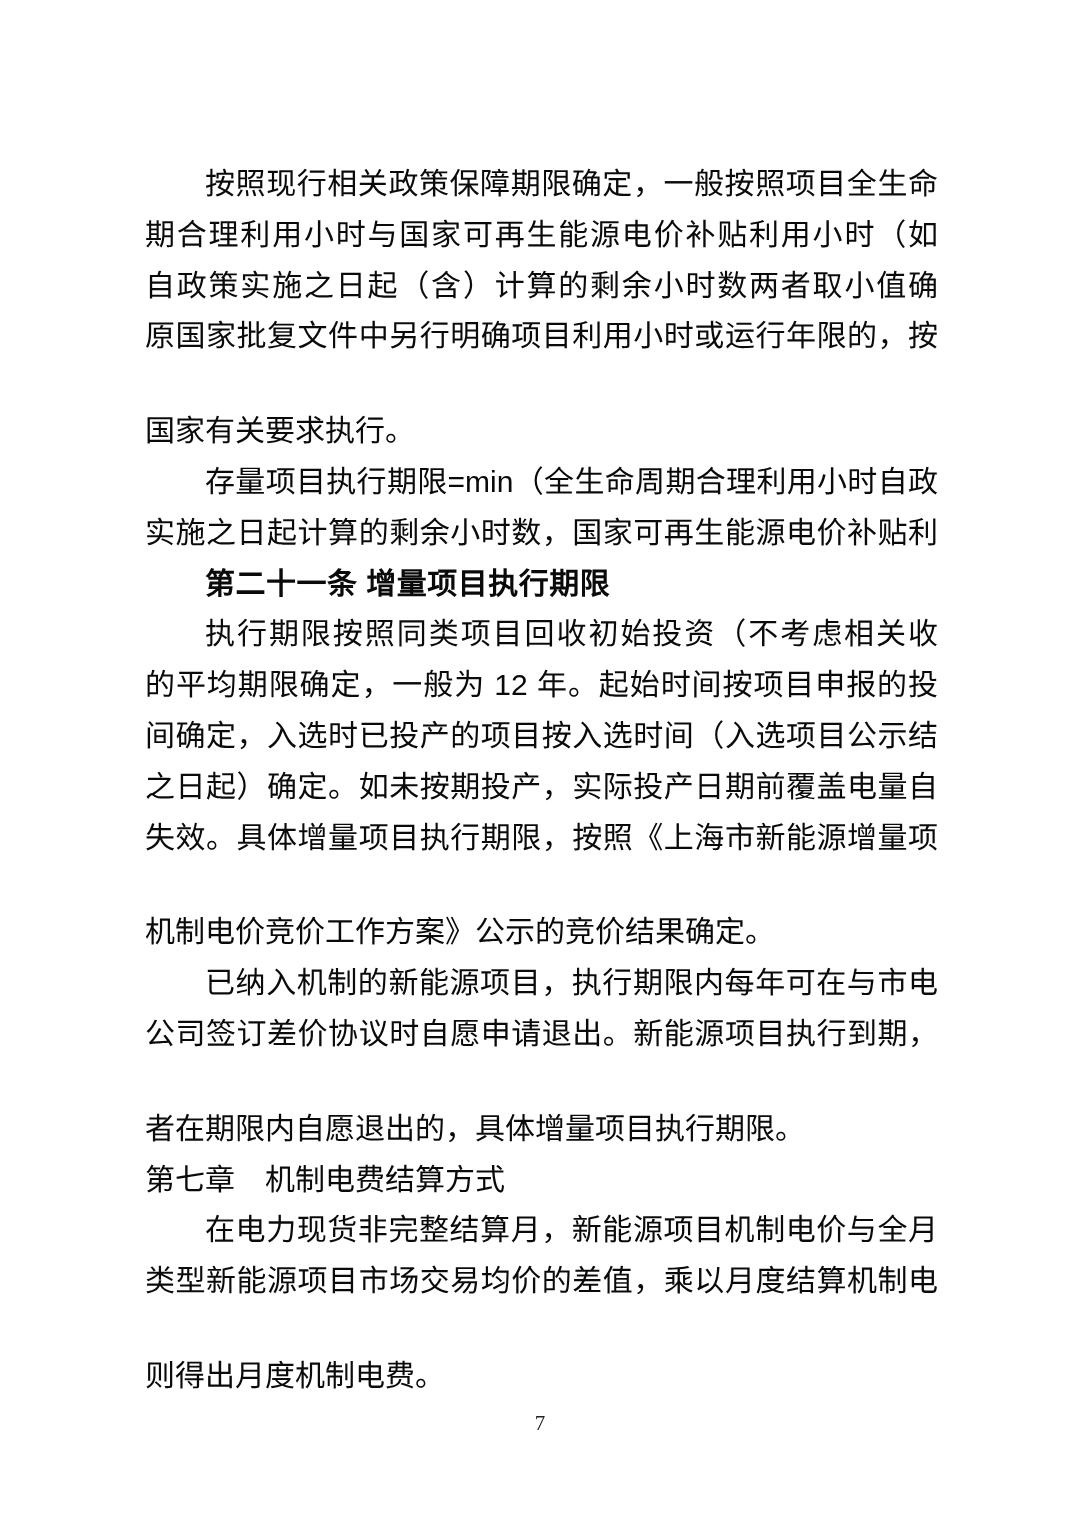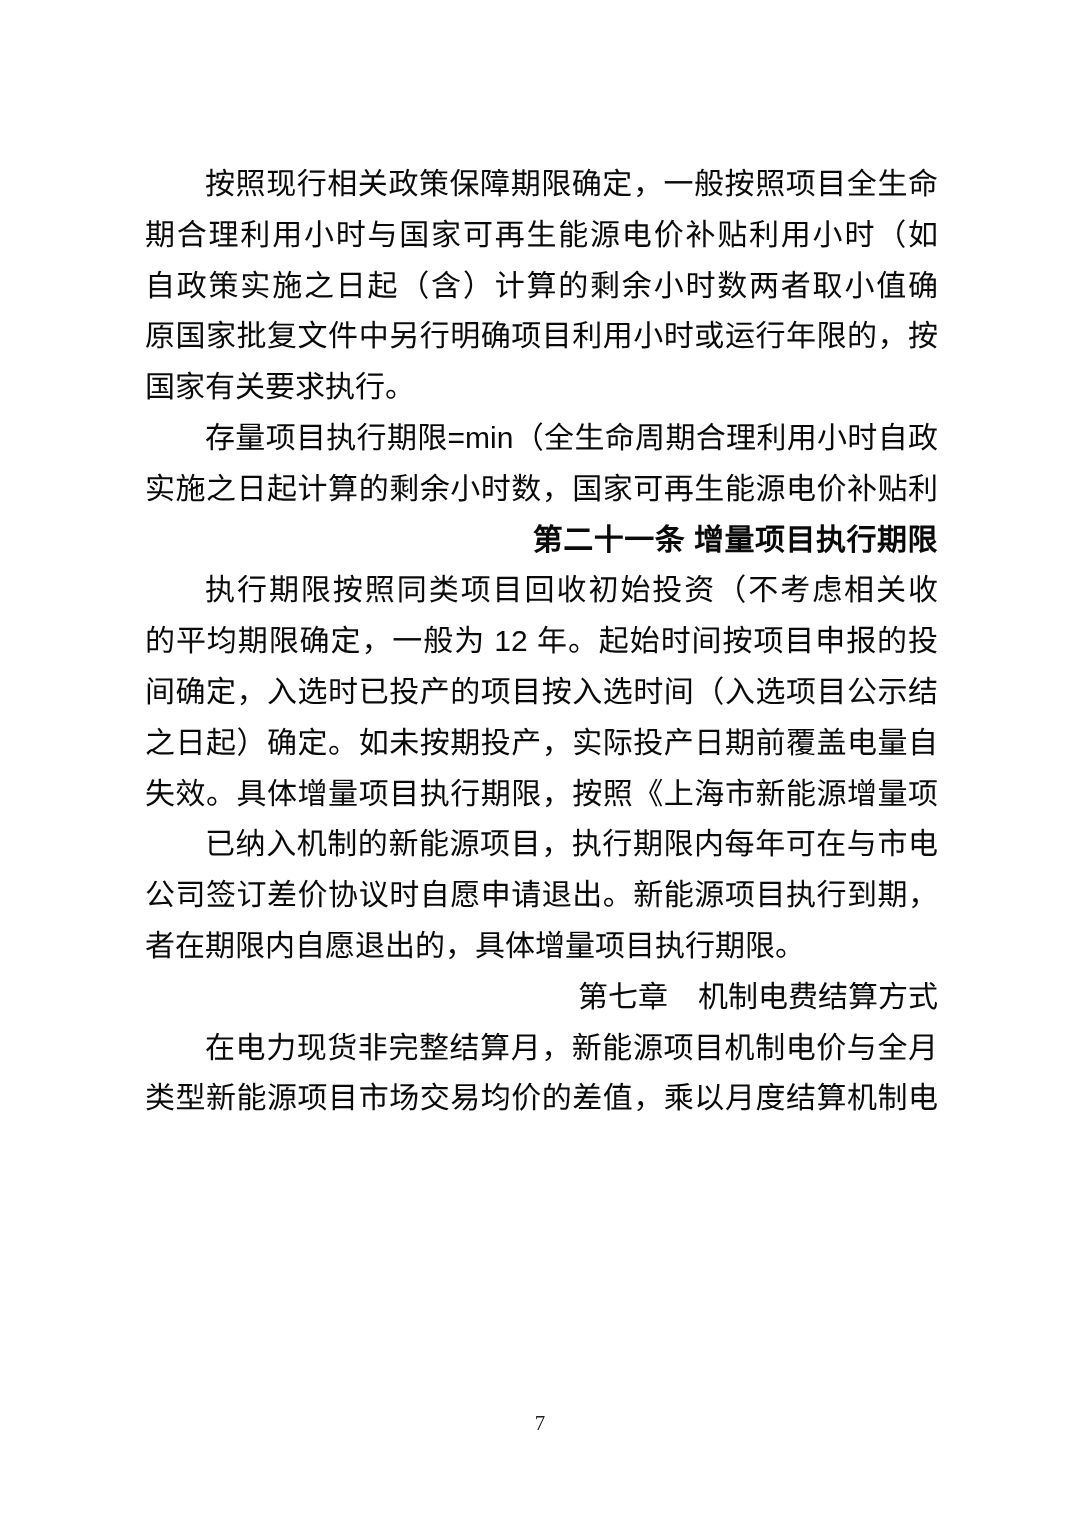--- a/index.html
+++ b/index.html
@@ -39,29 +39,29 @@
   .para-line {
     text-align: justify;
     text-align-last: justify;
     text-justify: inter-character;
   }
   .para-line.first {
     text-indent: 2em;
   }
   .para-line.last {
     text-align-last: left;
+    margin-top: 44px;
   }
   .article-heading {
     font-weight: 700;
     text-indent: 2em;
     letter-spacing: 0.5px;
-    text-align: right;
   }
   .chapter-heading {
-    text-align: right;
+    text-align: left;
     font-weight: 400;
   }
   .page-number {
     position: absolute;
     left: 0;
     top: 1408px;
     width: 100%;
     text-align: center;
     font-size: 21px;
     line-height: 30px;
@@ -85,26 +85,28 @@
         <div class="para-line first">存量项目执行期限=min（全生命周期合理利用小时自政策</div>
         <div class="para-line">实施之日起计算的剩余小时数，国家可再生能源电价补贴利用</div>
       </div>
       <div class="article-heading">第二十一条 增量项目执行期限</div>
       <div class="paragraph">
         <div class="para-line first">执行期限按照同类项目回收初始投资（不考虑相关收益）</div>
         <div class="para-line">的平均期限确定，一般为 12 年。起始时间按项目申报的投产时</div>
         <div class="para-line">间确定，入选时已投产的项目按入选时间（入选项目公示结束</div>
         <div class="para-line">之日起）确定。如未按期投产，实际投产日期前覆盖电量自动</div>
         <div class="para-line">失效。具体增量项目执行期限，按照《上海市新能源增量项目</div>
+        <div class="para-line last">机制电价竞价工作方案》公示的竞价结果确定。</div>
       </div>
       <div class="paragraph">
         <div class="para-line first">已纳入机制的新能源项目，执行期限内每年可在与市电力</div>
         <div class="para-line">公司签订差价协议时自愿申请退出。新能源项目执行到期，或</div>
         <div class="para-line last">者在期限内自愿退出的，具体增量项目执行期限。</div>
       </div>
       <div class="chapter-heading">第七章　机制电费结算方式</div>
       <div class="paragraph">
         <div class="para-line first">在电力现货非完整结算月，新能源项目机制电价与全月同</div>
         <div class="para-line">类型新能源项目市场交易均价的差值，乘以月度结算机制电量，</div>
+        <div class="para-line last">则得出月度机制电费。</div>
       </div>
     </div>
   <div class="page-number">7</div>
 </div>
 
 </body></html>

